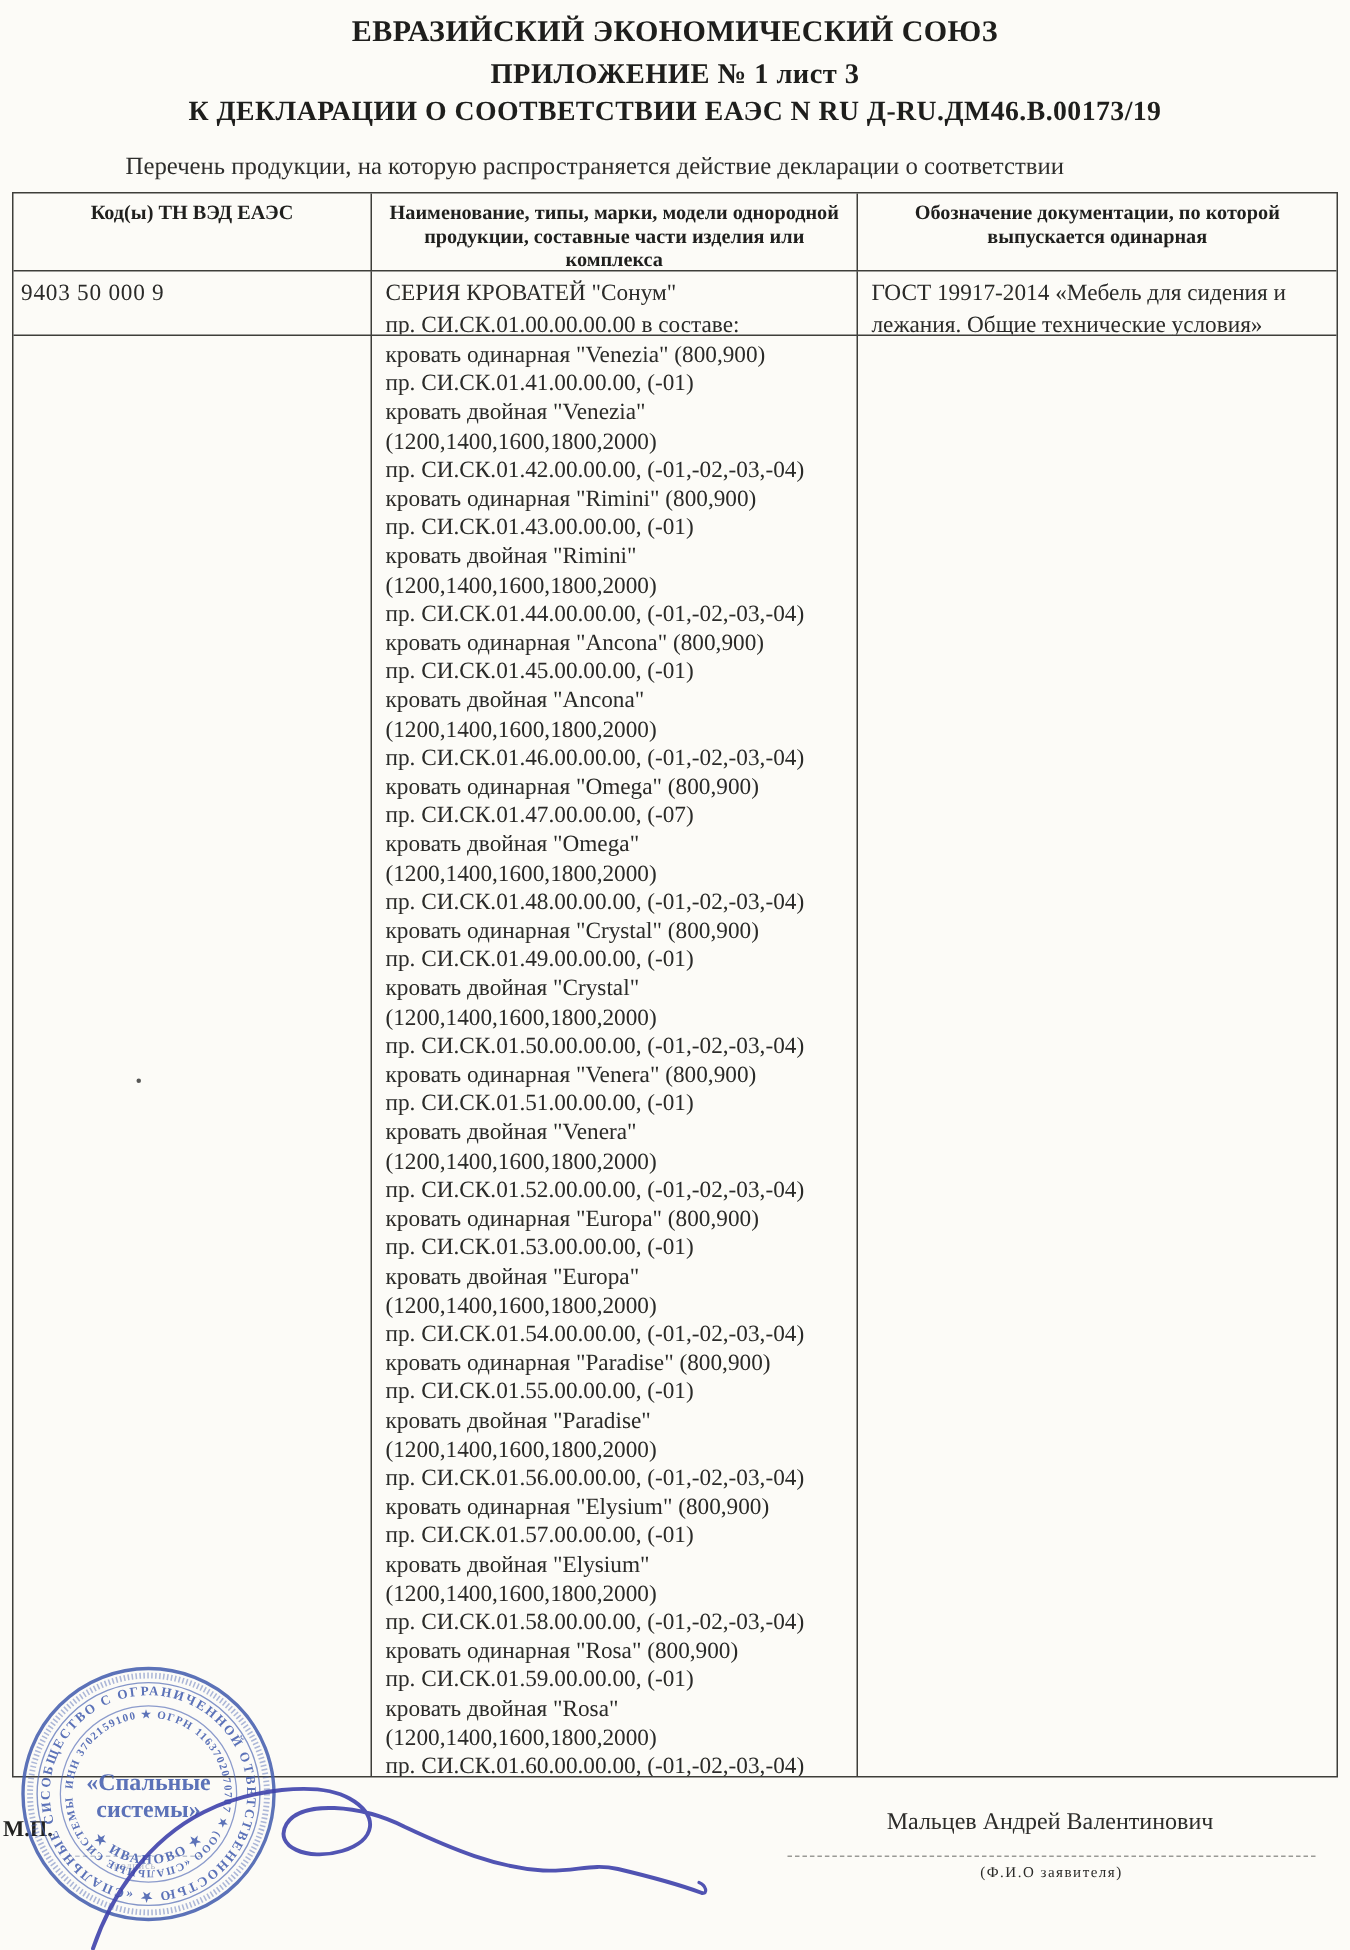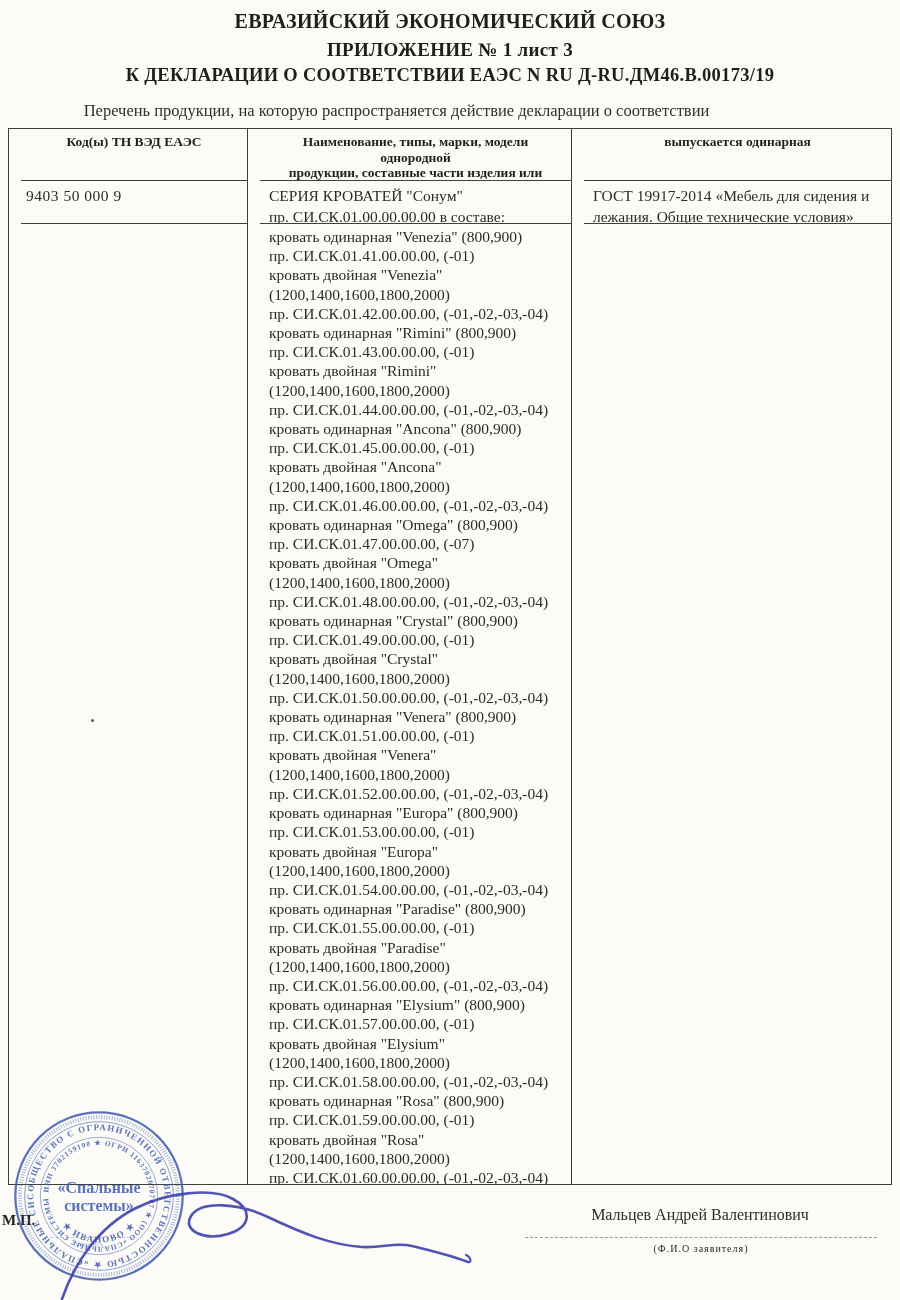--- a/index.html
+++ b/index.html
@@ -16,21 +16,21 @@
   .t3{top:65px;font-size:18.5px;}
   .subtitle{position:absolute;left:0;top:101px;width:793px;text-align:center;font-size:16.5px;color:#2e2e2c;}
   
   .doc-table{
     position:absolute;left:8px;top:128px;width:884px;height:1057px;
     border:1.6px solid #3e3e3a;display:grid;
     grid-template-columns:239px 324px 1fr;
     grid-template-rows:52px 43px 1fr;
     box-sizing:border-box;background:transparent;
   }
-  .cell{box-sizing:border-box;border-right:1.5px solid #3e3e3a;border-bottom:1.5px solid #3e3e3a;overflow:hidden;margin-left:12px;}
+  .cell{box-sizing:border-box;border-right:1.5px solid #3e3e3a;border-bottom:1.5px solid #3e3e3a;overflow:hidden;}
   .cell.last-col{border-right:none;}
   .cell.last-row{border-bottom:none;}
   .th{font-weight:bold;font-size:13.5px;line-height:15.5px;text-align:center;padding:5px 6px 0 6px;color:#1f1f1d;}
   .td{font-size:15.5px;line-height:21px;padding:4px 8px 0 9px;}
   .code-cell{font-size:15.5px;padding:6px 8px 11px 5px;letter-spacing:.5px;}
   .plist{padding:3px 2px 0 9px;}
   .pline{font-size:15.5px;line-height:19.2px;white-space:nowrap;}
   
   .mp-label{position:absolute;left:2px;top:1212px;font-size:15px;font-weight:bold;color:#222220;}
   .applicant-name{position:absolute;left:520px;top:1206px;width:360px;text-align:center;font-size:16px;color:#2c2c2a;}
@@ -58,20 +58,21 @@
 
     <div class="cell th">
       <div>Код(ы) ТН ВЭД ЕАЭС</div>
     </div>
     <div class="cell th">
       <div>Наименование, типы, марки, модели однородной</div>
       <div>продукции, составные части изделия или</div>
       <div>комплекса</div>
     </div>
     <div class="cell th last-col">
+      <div>Обозначение документации, по которой</div>
       <div>выпускается одинарная</div>
     </div>
 
     <div class="cell code-cell">
       <span>9403 50 000 9</span>
     </div>
     <div class="cell td">
       <div>СЕРИЯ КРОВАТЕЙ "Сонум"</div>
       <div>пр. СИ.СК.01.00.00.00.00 в составе:</div>
     </div>

